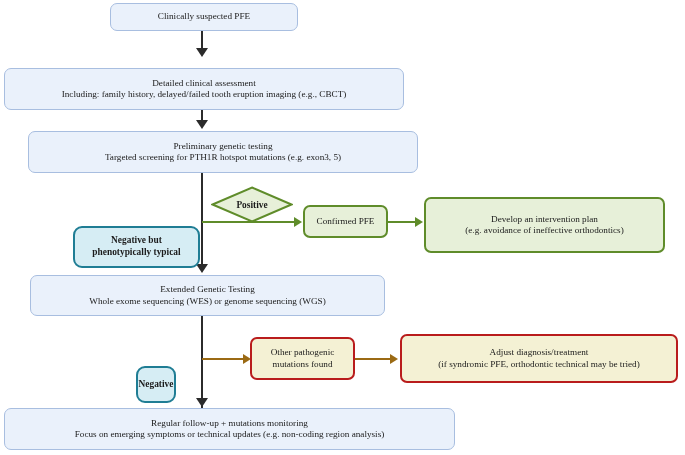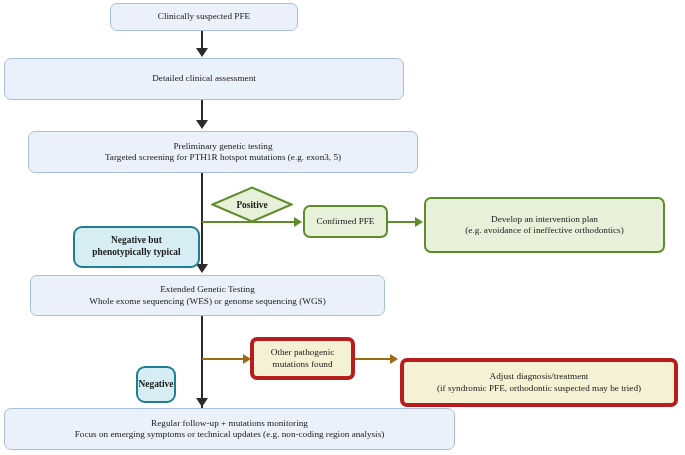--- a/index.html
+++ b/index.html
@@ -46,21 +46,21 @@
   }
   
   .green {
     background: #e7f0d9;
     border: 2px solid #5f8c2a;
     font-size: 9.2px;
   }
   
   .olive {
     background: #f4f1d4;
-    border: 4px solid #b91c1c;
+    border: 2px solid #b91c1c;
     font-size: 9.2px;
   }
 
   
   .diamond {
     position: absolute;
     z-index: 4;
   }
   .diamond .dlabel {
     position: absolute;
@@ -125,23 +125,24 @@
 
   <div class="conn h-brown" style="left:355px; top:358px; width:36px;"></div>
   <div class="arrow arrow-right-brown" style="left:390px; top:354px;"></div>
 
   <div class="node blue" style="left:110px; top:3px; width:188px; height:28px;">
     <span class="txt">
       <span class="l1">Clinically suspected PFE</span>
     </span>
   </div>
 
-  <div class="node blue" style="left:4px; top:58px; width:400px; height:42px;">
+  <div class="node blue" style="left:4px; top:68px; width:400px; height:42px;">
     <span class="txt">
       <span class="l1">Detailed clinical assessment</span>
+      <span class="l2">Including: family history, delayed/failed tooth eruption imaging (e.g., CBCT)</span>
     </span>
   </div>
 
   <div class="node blue" style="left:28px; top:131px; width:390px; height:42px;">
     <span class="txt">
       <span class="l1">Preliminary genetic testing</span>
       <span class="l2">Targeted screening for PTH1R hotspot mutations (e.g. exon3, 5)</span>
     </span>
   </div>
 
@@ -179,24 +180,24 @@
     </span>
   </div>
 
   <div class="node olive" style="left:250px; top:337px; width:105px; height:43px;">
     <span class="txt">
       <span class="l1">Other pathogenic</span>
       <span class="l2">mutations found</span>
     </span>
   </div>
 
-  <div class="node olive" style="left:400px; top:334px; width:278px; height:49px;margin-top:24px;">
+  <div class="node olive" style="left:400px; top:334px; width:278px; height:49px;">
     <span class="txt">
       <span class="l1">Adjust diagnosis/treatment</span>
-      <span class="l2">(if syndromic PFE, orthodontic suspected may be tried)</span>
+      <span class="l2">(if syndromic PFE, orthodontic technical may be tried)</span>
     </span>
   </div>
 
   <div class="node teal" style="left:136px; top:366px; width:40px; height:37px;">
     <span class="txt">
       <span class="l1">Negative</span>
     </span>
   </div>
 
   <div class="node blue" style="left:4px; top:408px; width:451px; height:42px;">

